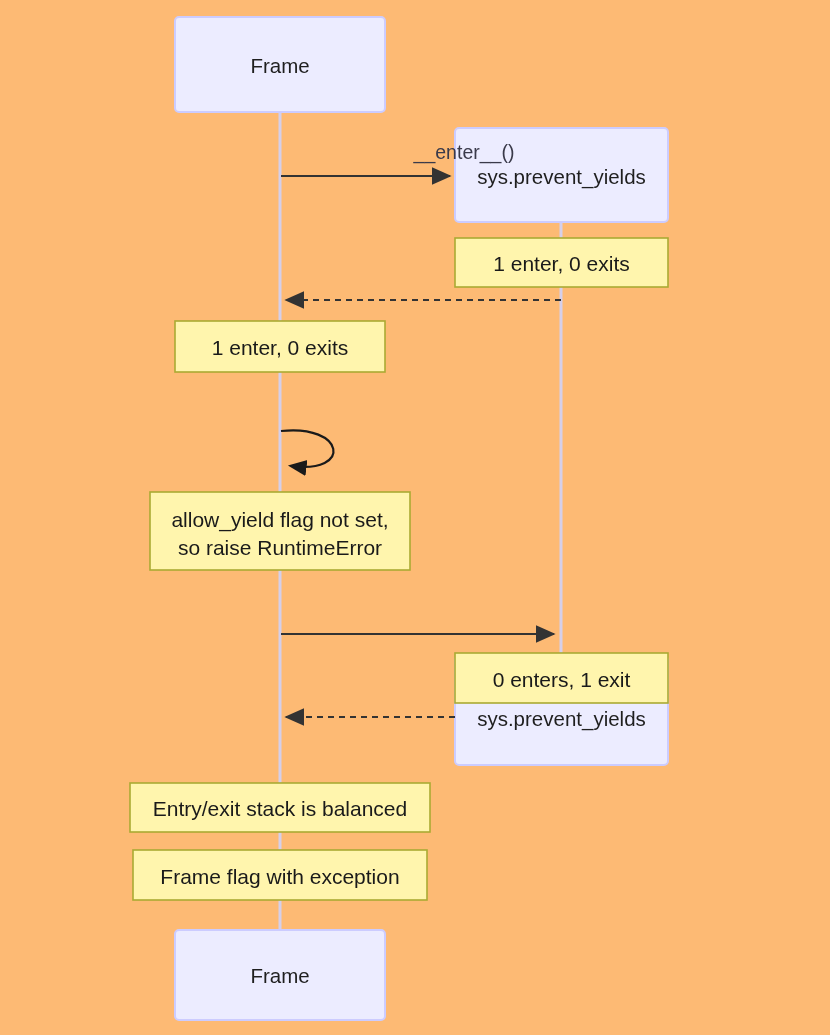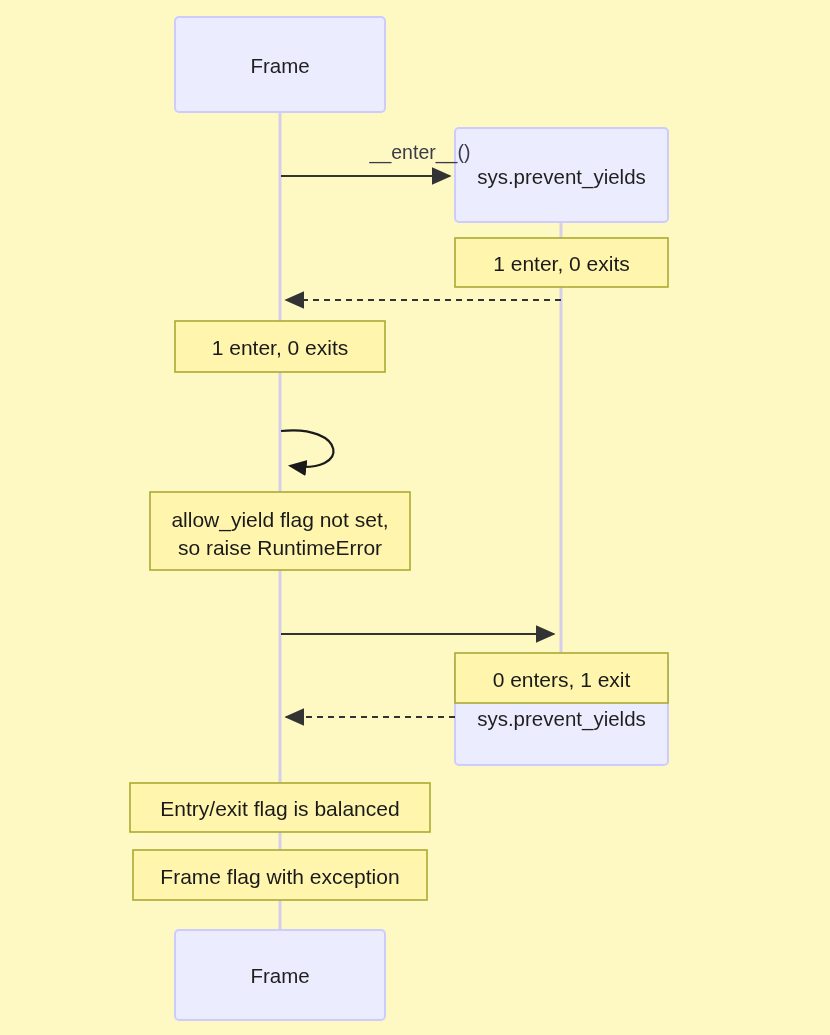--- a/index.html
+++ b/index.html
@@ -8,21 +8,21 @@
     padding: 0;
     background: #ffffff;
   }
   body {
     font-family: "Liberation Sans", sans-serif;
   }
   #diagram-root {
     position: relative;
     width: 830px;
     height: 1035px;
-    background: #fef9c3;
+    background: #fdba74;
     overflow: hidden;
   }
   #diagram-svg {
     position: absolute;
     left: 0;
     top: 0;
     width: 830px;
     height: 1035px;
     display: block;
   }
@@ -110,35 +110,35 @@
 
     <rect x="133" y="850" width="294" height="50" fill="#FFF5AD" stroke="#AAAA33" stroke-width="1.6"></rect>
 
     <rect x="175" y="930" width="210" height="90" rx="4" ry="4" fill="#ECECFF" stroke="#CCCCFF" stroke-width="2"></rect>
   </svg>
 
   <div class="lbl actor-label" style="left:175px; top:53px; width:210px;">Frame</div>
 
   <div class="lbl actor-label" style="left:455px; top:164px; width:213px;">sys.prevent_yields</div>
 
-  <div class="lbl msg-label" style="left:280px; top:140px; width:280px;">__enter__()</div>
+  <div class="lbl msg-label" style="left:280px; top:140px; width:280px;padding-left:44px;">__enter__()</div>
 
   <div class="lbl note-label" style="left:455px; top:251px; width:213px;">1 enter, 0 exits</div>
 
   <div class="lbl note-label" style="left:175px; top:335px; width:210px;">1 enter, 0 exits</div>
 
 
   <div class="lbl note-label multiline" style="left:150px; top:505px; width:260px;">allow_yield flag not set,</div>
 
   <div class="lbl note-label multiline" style="left:150px; top:533px; width:260px;">so raise RuntimeError</div>
 
 
   <div class="lbl note-label" style="left:455px; top:667px; width:213px;">0 enters, 1 exit</div>
 
   <div class="lbl actor-label" style="left:455px; top:706px; width:213px;">sys.prevent_yields</div>
 
-  <div class="lbl note-label" style="left:130px; top:796px; width:300px;">Entry/exit flag is balanced</div>
+  <div class="lbl note-label" style="left:130px; top:796px; width:300px;">Entry/exit stack is balanced</div>
 
   <div class="lbl note-label" style="left:133px; top:864px; width:294px;">Frame flag with exception</div>
 
   <div class="lbl actor-label" style="left:175px; top:963px; width:210px;">Frame</div>
 
 </div>
 
 </body></html>

